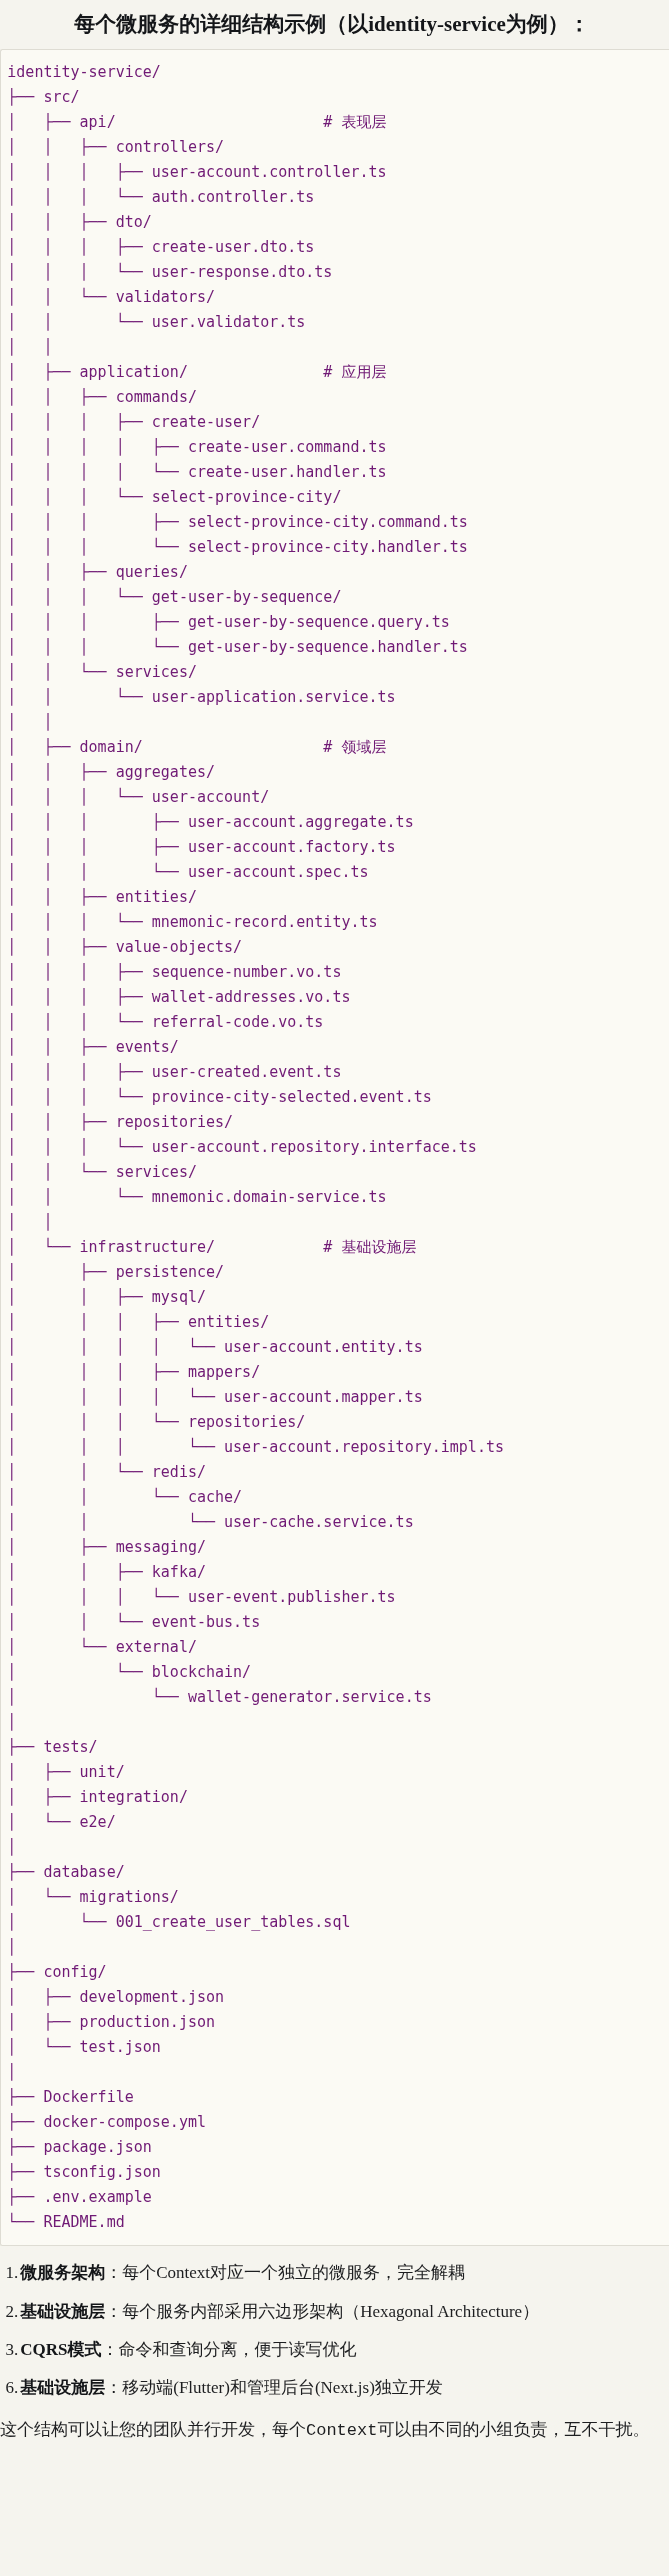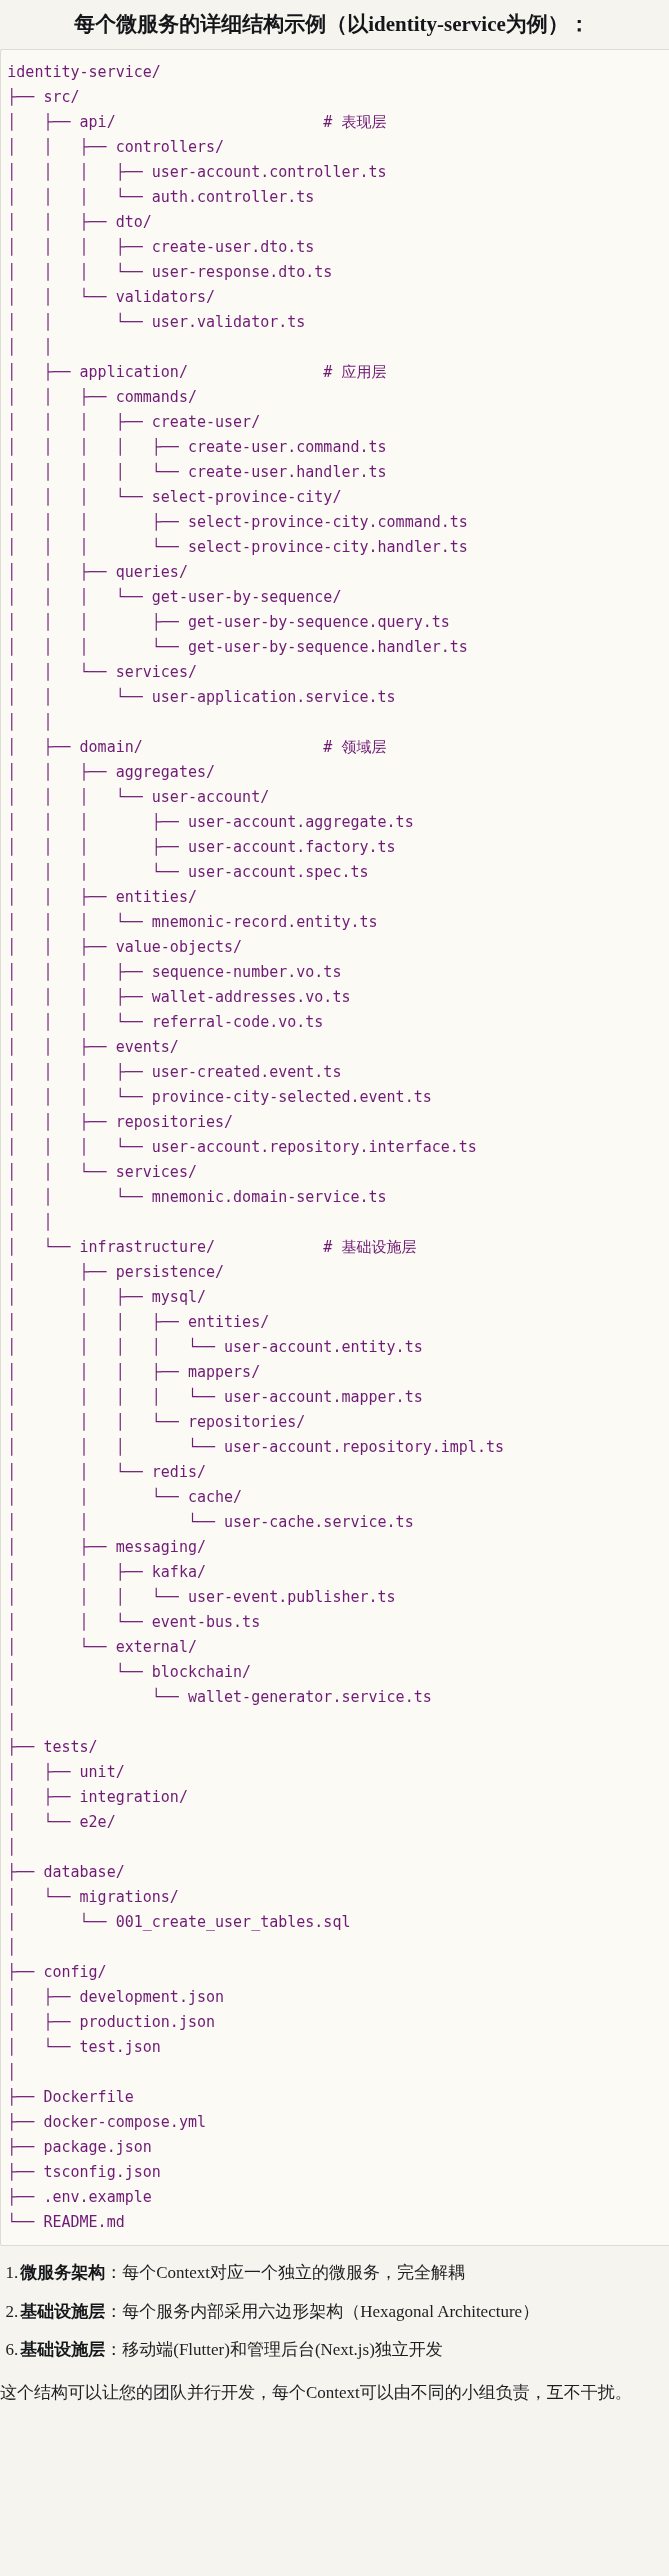--- a/index.html
+++ b/index.html
@@ -66,20 +66,21 @@
   }
   .note-term {
     font-weight: 700;
     color: #141619;
     text-align: right;
   }
   .closing-paragraph {
     font-size: 17px;
     line-height: 1.35;
     margin: 21px 8px 0 0;
+    font-family: Liberation Mono, monospace;
   }
 </style>
 </head>
 <body>
 
 <div class="page-title">每个微服务的详细结构示例（以identity-service为例）：</div>
 
 <div class="codeblock">
   <pre id="tree">identity-service/
 ├── src/
@@ -174,20 +175,23 @@
 
   <ol class="notes-list" id="notes-list">
   <li class="note-item">
     <span class="note-num">1.</span><strong class="note-term">微服务架构</strong><span class="note-colon">：</span><span class="note-desc">每个Context对应一个独立的微服务，完全解耦</span>
   </li>
 
   <li class="note-item">
     <span class="note-num">2.</span><strong class="note-term">基础设施层</strong><span class="note-colon">：</span><span class="note-desc">每个服务内部采用六边形架构（Hexagonal Architecture）</span>
   </li>
 
+  <li class="note-item">
+    <span class="note-num">3.</span><strong class="note-term">CQRS模式</strong><span class="note-colon">：</span><span class="note-desc">命令和查询分离，便于读写优化</span>
+  </li>
 
 
 
   <li class="note-item">
     <span class="note-num">6.</span><strong class="note-term">基础设施层</strong><span class="note-colon">：</span><span class="note-desc">移动端(Flutter)和管理后台(Next.js)独立开发</span>
   </li>
 </ol>
 
   <p class="closing-paragraph">这个结构可以让您的团队并行开发，每个Context可以由不同的小组负责，互不干扰。</p>
 </section>

